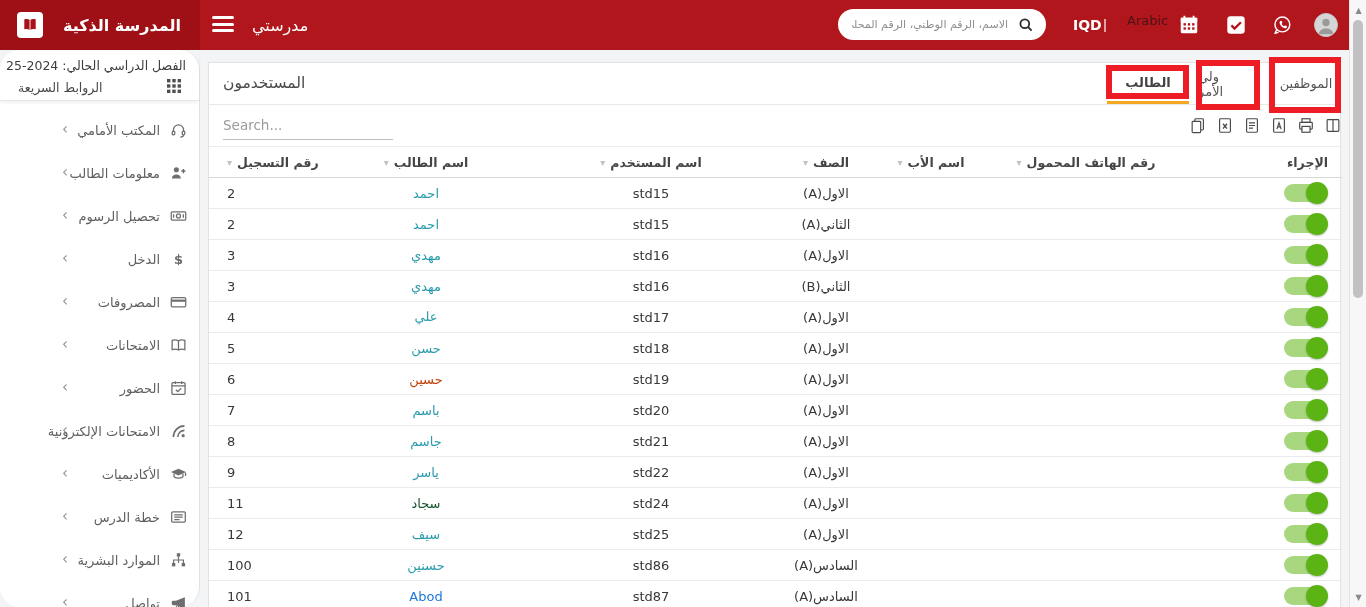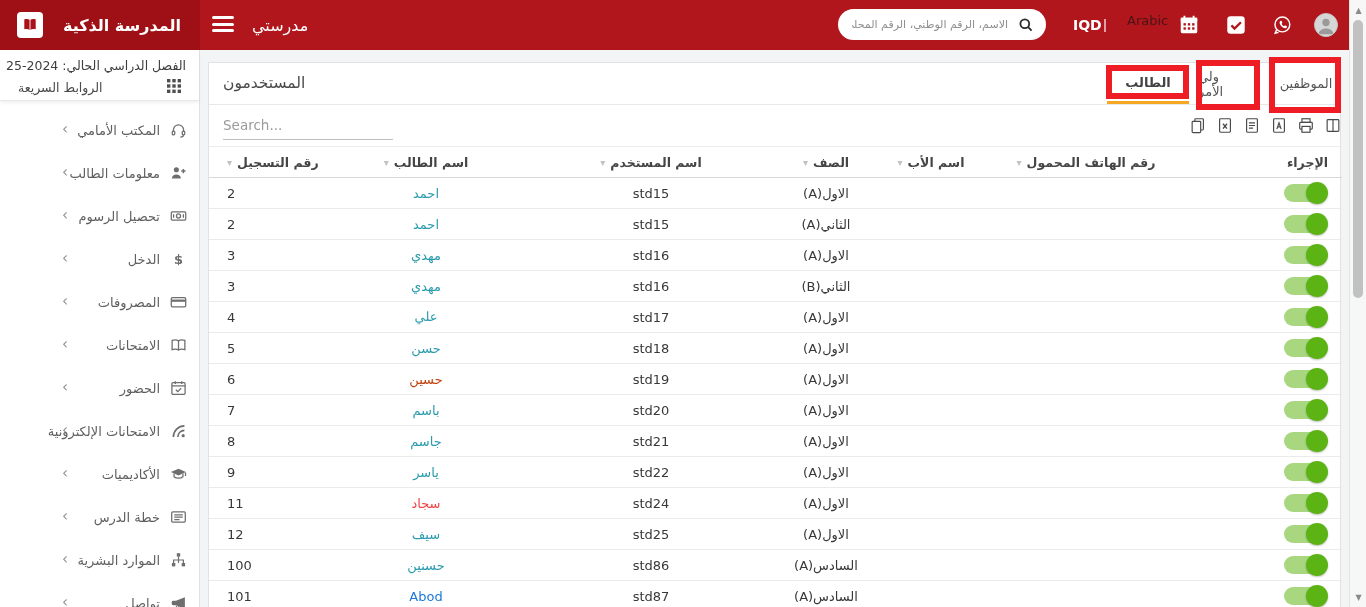--- a/index.html
+++ b/index.html
@@ -24,21 +24,21 @@
   .lang{position:absolute;left:1127px;top:0;height:40px;display:flex;align-items:center;color:rgba(20,20,20,.65);font-size:13px;}
   .hdr-ic{position:absolute;top:14px;width:22px;height:22px;cursor:pointer;}
   .avatar{position:absolute;left:1314px;top:13px;width:24px;height:24px;border-radius:50%;overflow:hidden;background:#d6d6d6;border:1px solid #c3c3c3;box-sizing:border-box;}
   
   .scrollbar{position:absolute;left:1349px;top:0;width:17px;height:607px;background:#f7f7f7;border-left:1px solid #e4e4e4;box-sizing:border-box;z-index:60;}
   .sb-thumb{position:absolute;left:3px;top:20px;width:10px;height:278px;background:#c1c1c1;border-radius:5px;}
   .sb-up,.sb-down{position:absolute;left:0;width:17px;height:16px;display:flex;align-items:center;justify-content:center;color:#8a8a8a;font-size:8px;}
   .sb-up{top:2px;} .sb-down{bottom:2px;}
   .sb-up::before{content:"▲";} .sb-down::before{content:"▼";}
   
-  .sidebar{position:absolute;left:0;top:50px;width:200px;height:557px;background:#fff;border-right:1px solid #e2e2e2;box-sizing:border-box;z-index:5;}
+  .sidebar{position:absolute;left:0;top:50px;width:200px;height:557px;background:#fff;border-right:1px solid #e2e2e2;box-sizing:border-box;z-index:5;border-radius:20px;}
   .side-top{position:relative;height:50px;border-bottom:1px solid #e8e8e8;box-shadow:0 2px 3px rgba(0,0,0,.06);}
   .semester{position:absolute;right:13px;top:8px;font-size:12.5px;color:#3d3d3d;direction:rtl;white-space:nowrap;}
   .quick-links{position:absolute;left:18px;top:30px;font-size:12.5px;color:#4a4a4a;}
   .grid-ic{position:absolute;right:18px;top:29px;width:14px;height:14px;}
   .menu{position:absolute;top:58px;left:0;width:200px;}
   .mi{position:relative;height:43px;cursor:pointer;}
   .chev{position:absolute;left:62px;top:50%;transform:translateY(-56%);color:#8e8e8e;font-size:15px;}
   .chev::before{content:"‹";}
   .mi-label{position:absolute;right:40px;top:50%;transform:translateY(-50%);font-size:13px;color:#5f5f5f;direction:rtl;white-space:nowrap;}
   .mi-icon{position:absolute;right:13px;top:50%;transform:translateY(-50%);width:17px;height:17px;display:flex;align-items:center;justify-content:center;color:#6e6e6e;font-weight:bold;font-size:13px;}
@@ -474,21 +474,21 @@
           <td class="col1">9</td>
           <td class="col-c"><a class="name-link" style="color: rgb(42, 155, 173);">ياسر</a></td>
           <td class="col-c">std22</td>
           <td class="col-c"><span class="cell-rtl">الاول(A)</span></td>
           <td class="col-c"></td>
           <td class="col-c"></td>
           <td class="col7"><span class="toggle"><span class="tg-track"></span><span class="tg-knob"></span></span></td>
         </tr>
         <tr>
           <td class="col1">11</td>
-          <td class="col-c"><a class="name-link" style="color: #ef4444;">سجاد</a></td>
+          <td class="col-c"><a class="name-link" style="color: #14532d;">سجاد</a></td>
           <td class="col-c">std24</td>
           <td class="col-c"><span class="cell-rtl">الاول(A)</span></td>
           <td class="col-c"></td>
           <td class="col-c"></td>
           <td class="col7"><span class="toggle"><span class="tg-track"></span><span class="tg-knob"></span></span></td>
         </tr>
         <tr>
           <td class="col1">12</td>
           <td class="col-c"><a class="name-link" style="color: rgb(42, 155, 173);">سيف</a></td>
           <td class="col-c">std25</td>

